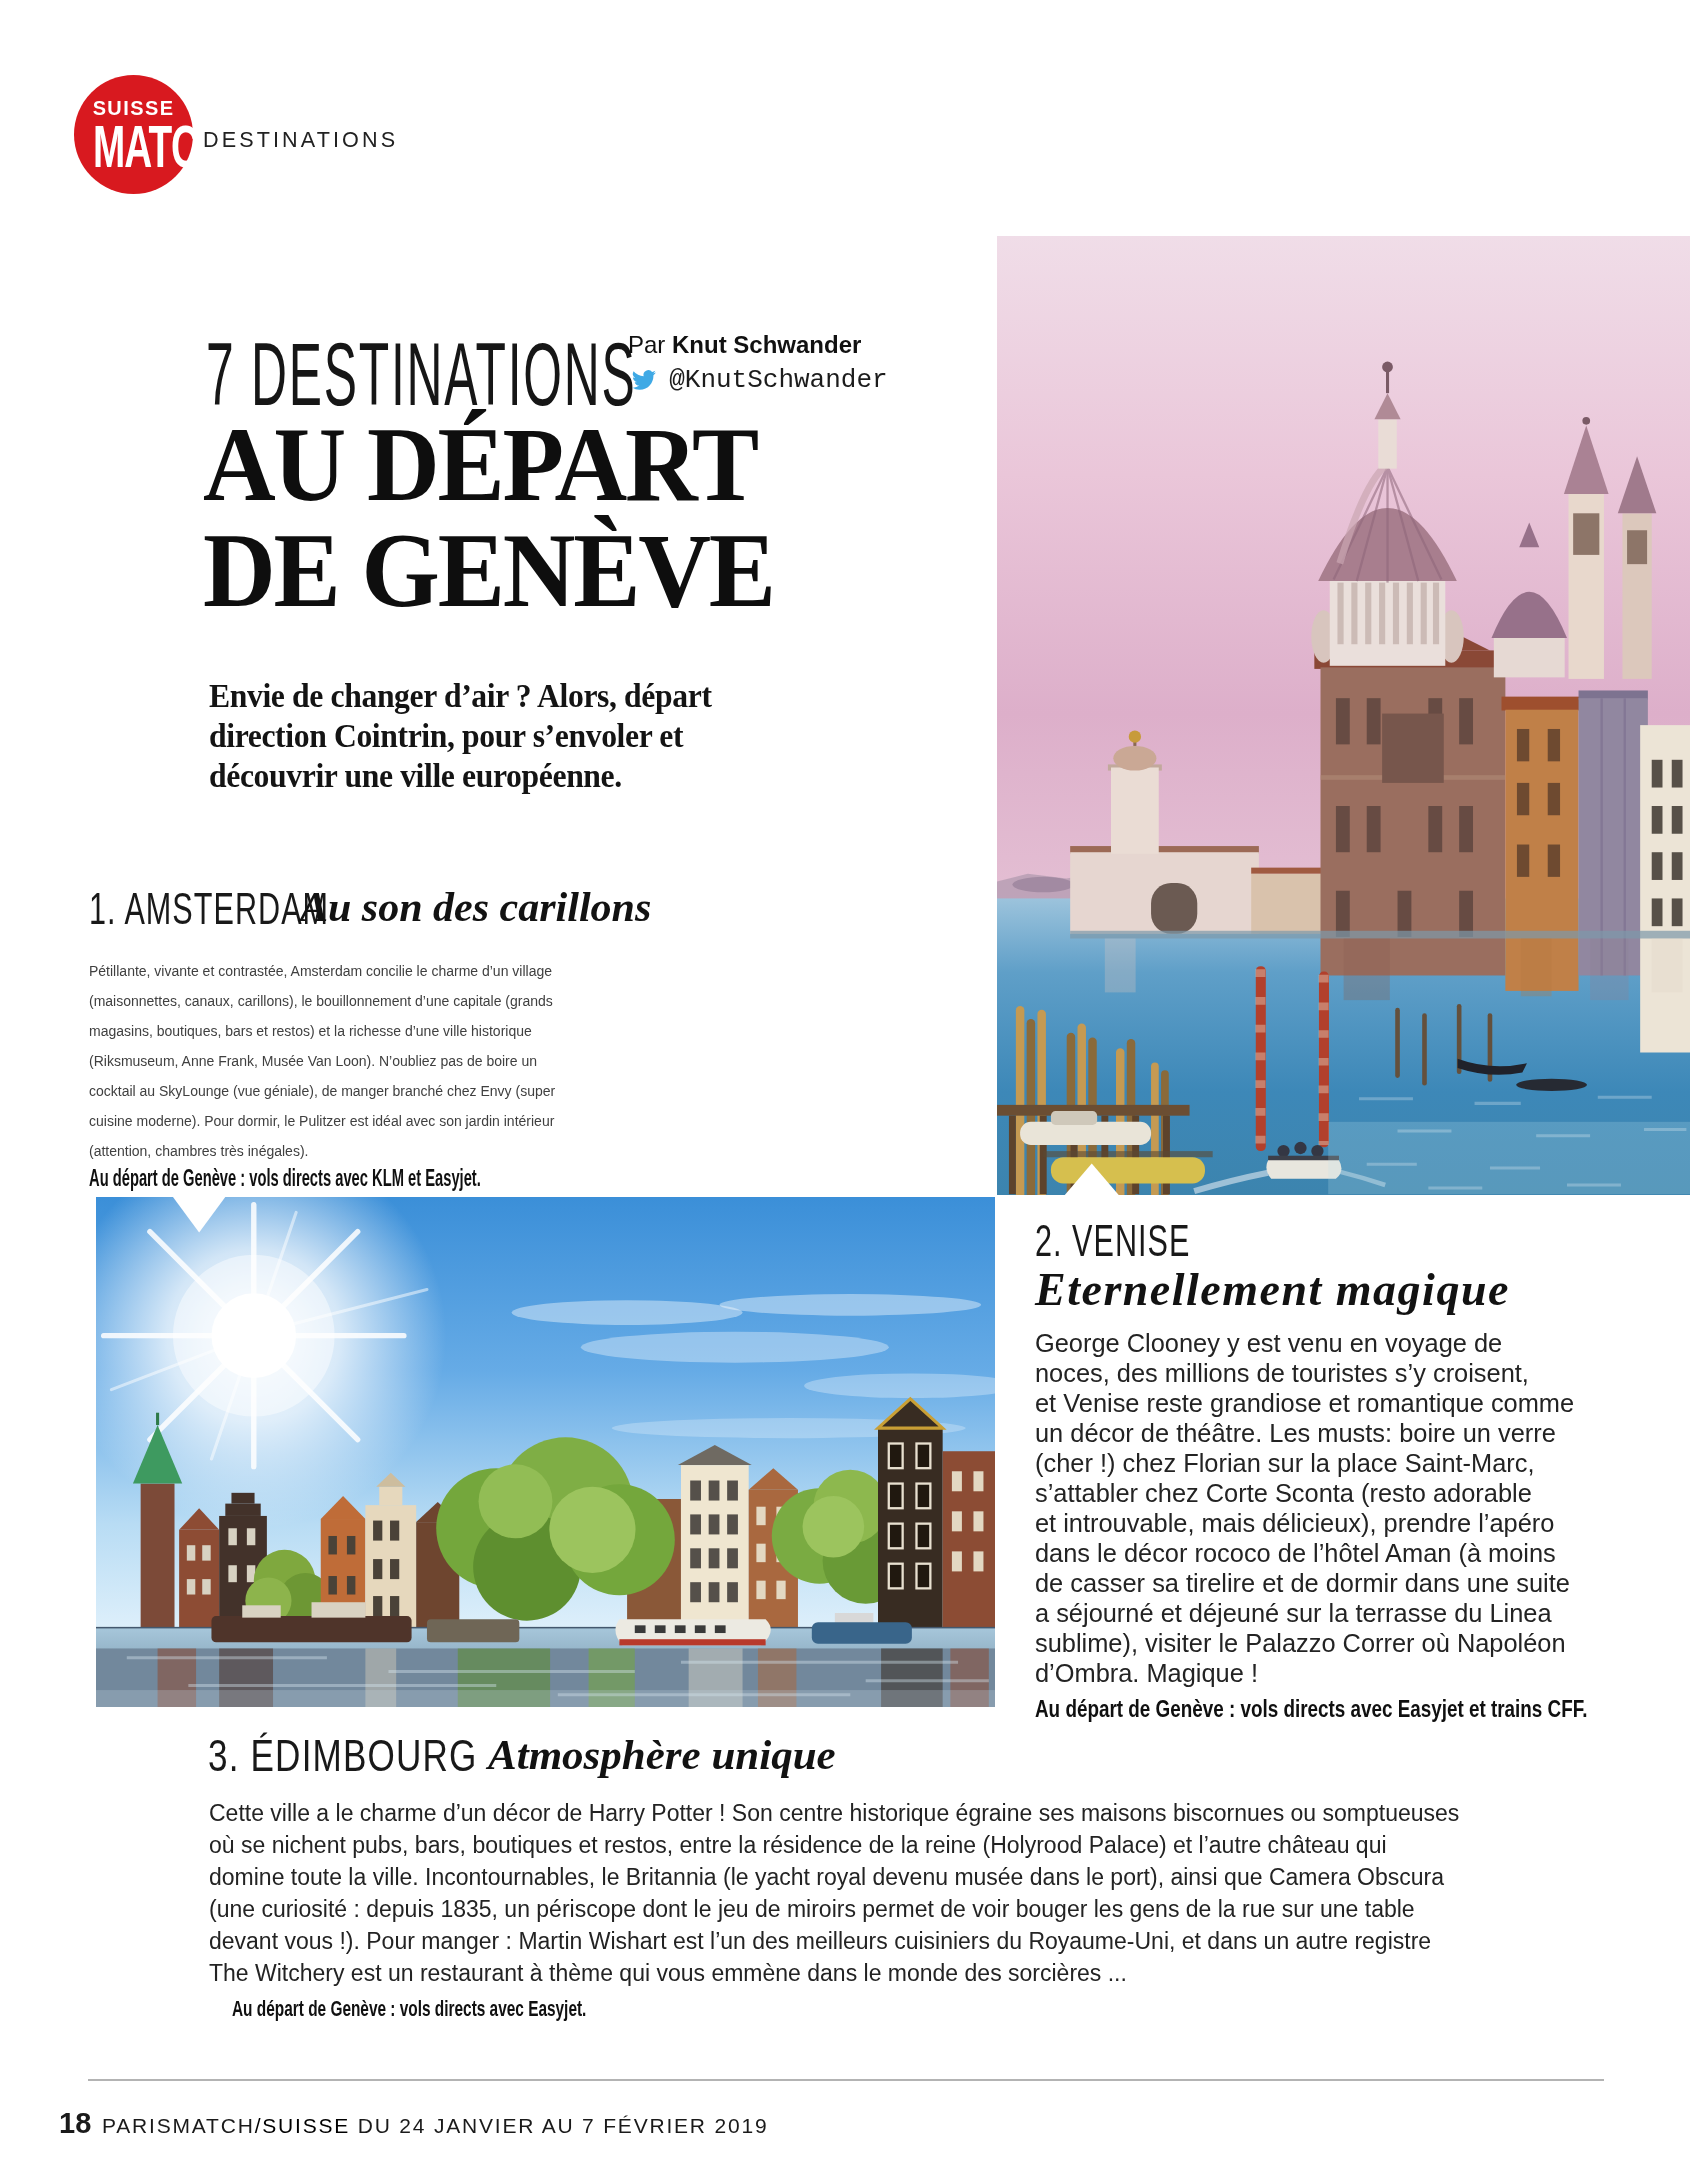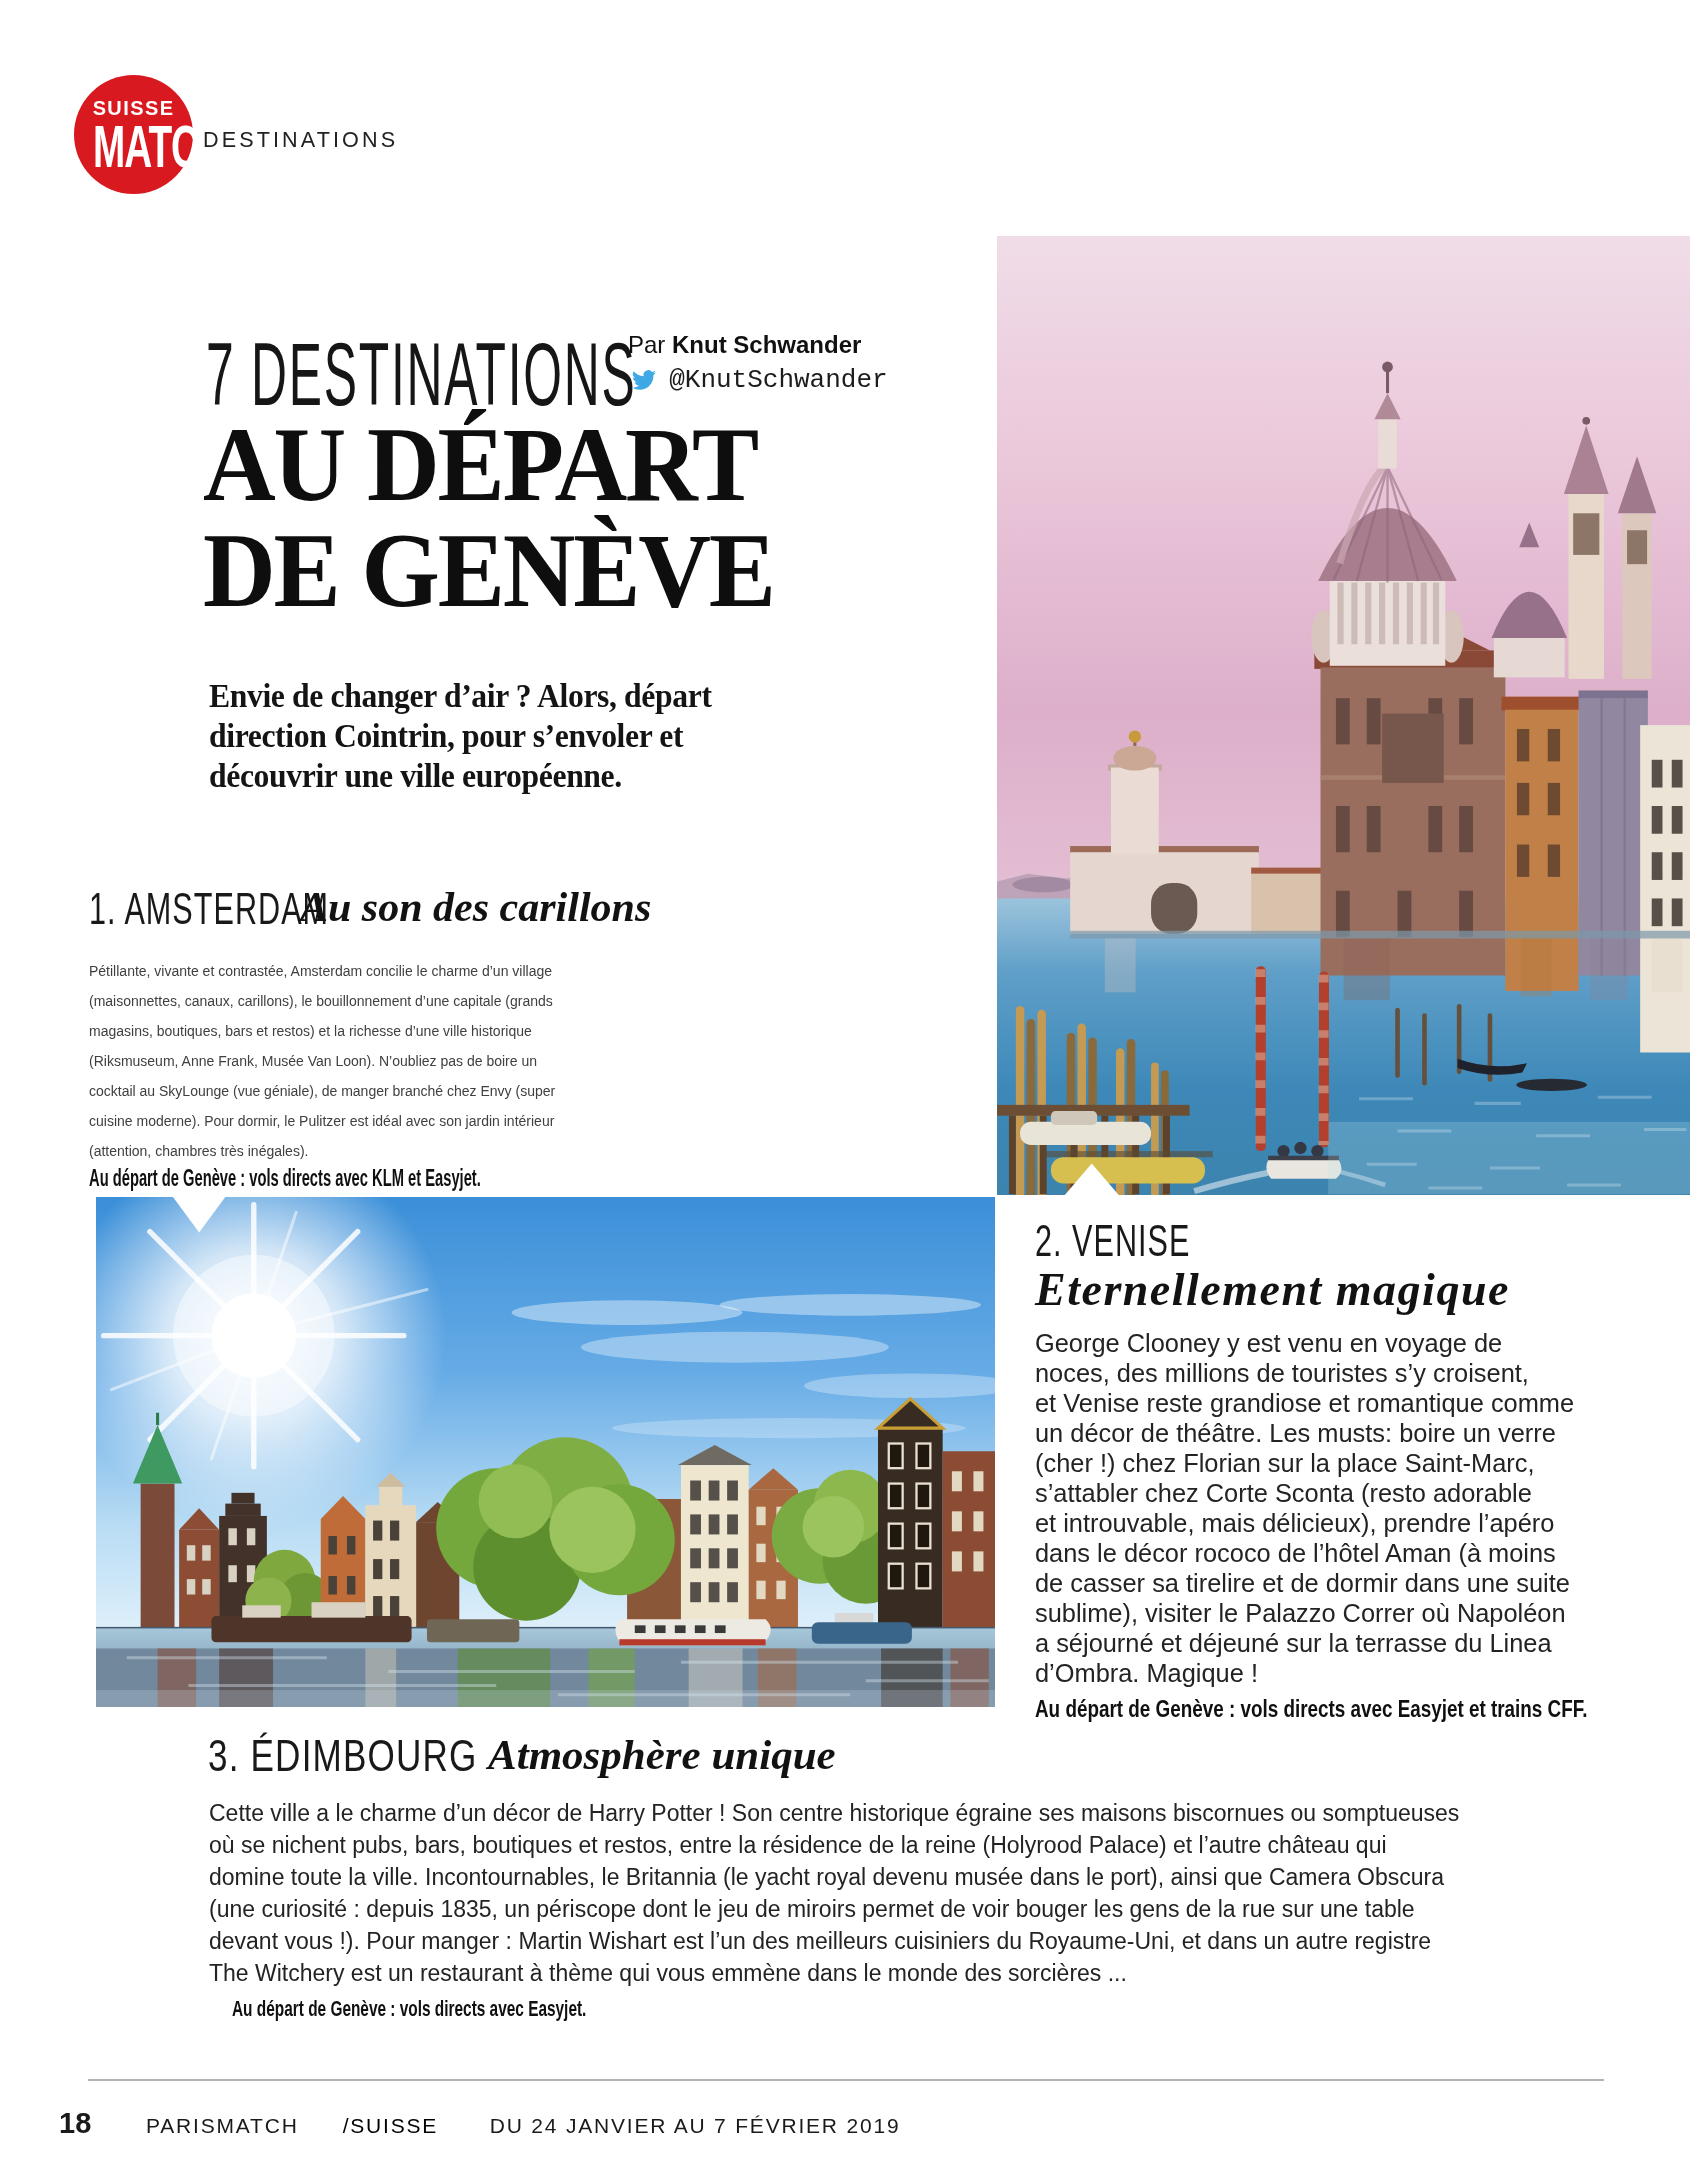--- a/index.html
+++ b/index.html
@@ -56,21 +56,21 @@
 
   #sec3-head{left:208px;top:1733px;}
   #sec3-head .cx{transform:scaleX(.78);}
   #sec3-sub{left:488px;top:1730px;font-size:43px;}
   #sec3-body{left:209px;top:1797px;font-size:23px;line-height:32px;color:#232323;}
   #sec3-dep{left:209px;top:1996px;font-size:22px;font-weight:700;color:#101010;margin-left:23px;}
   #sec3-dep .cx{transform:scaleX(.7);}
 
   #footer-rule{left:88px;top:2079px;width:1516px;height:1.5px;background:#b3b3b3;}
   #footer{left:59px;top:2107px;display:flex;align-items:baseline;font-size:21px;
-          letter-spacing:1.8px;color:#1a1a1a;gap:44px;}
+          letter-spacing:1.8px;color:#1a1a1a;}
   #footer .num{font-size:29px;font-weight:700;letter-spacing:0;}
   #footer .mag{margin-left:10.8px;font-weight:500;}
   #footer .ed{color:#000000;}
   #footer .date{margin-left:7.7px;}
 </style>
 </head>
 <body>
 
 <div class="page">
 
@@ -517,22 +517,22 @@
   <div id="sec2-body" class="abs">
     <div class="nw">George Clooney y est venu en voyage de</div>
     <div class="nw">noces, des millions de touristes s’y croisent,</div>
     <div class="nw">et Venise reste grandiose et romantique comme</div>
     <div class="nw">un décor de théâtre. Les musts: boire un verre</div>
     <div class="nw">(cher !) chez Florian sur la place Saint-Marc,</div>
     <div class="nw">s’attabler chez Corte Sconta (resto adorable</div>
     <div class="nw">et introuvable, mais délicieux), prendre l’apéro</div>
     <div class="nw">dans le décor rococo de l’hôtel Aman (à moins</div>
     <div class="nw">de casser sa tirelire et de dormir dans une suite</div>
+    <div class="nw">a séjourné et déjeuné sur la terrasse du Linea</div>
     <div class="nw">sublime), visiter le Palazzo Correr où Napoléon</div>
-    <div class="nw">a séjourné et déjeuné sur la terrasse du Linea</div>
     <div class="nw">d’Ombra. Magique !</div>
   </div>
   <div id="sec2-dep" class="abs nw">
     <span class="cx">Au départ de Genève : vols directs avec Easyjet et trains CFF.</span>
   </div>
 
   <div id="sec3-head" class="abs sec-head nw">
     <span class="cx">3. ÉDIMBOURG</span>
   </div>
   <div id="sec3-sub" class="abs sec-sub nw">Atmosphère unique</div>

